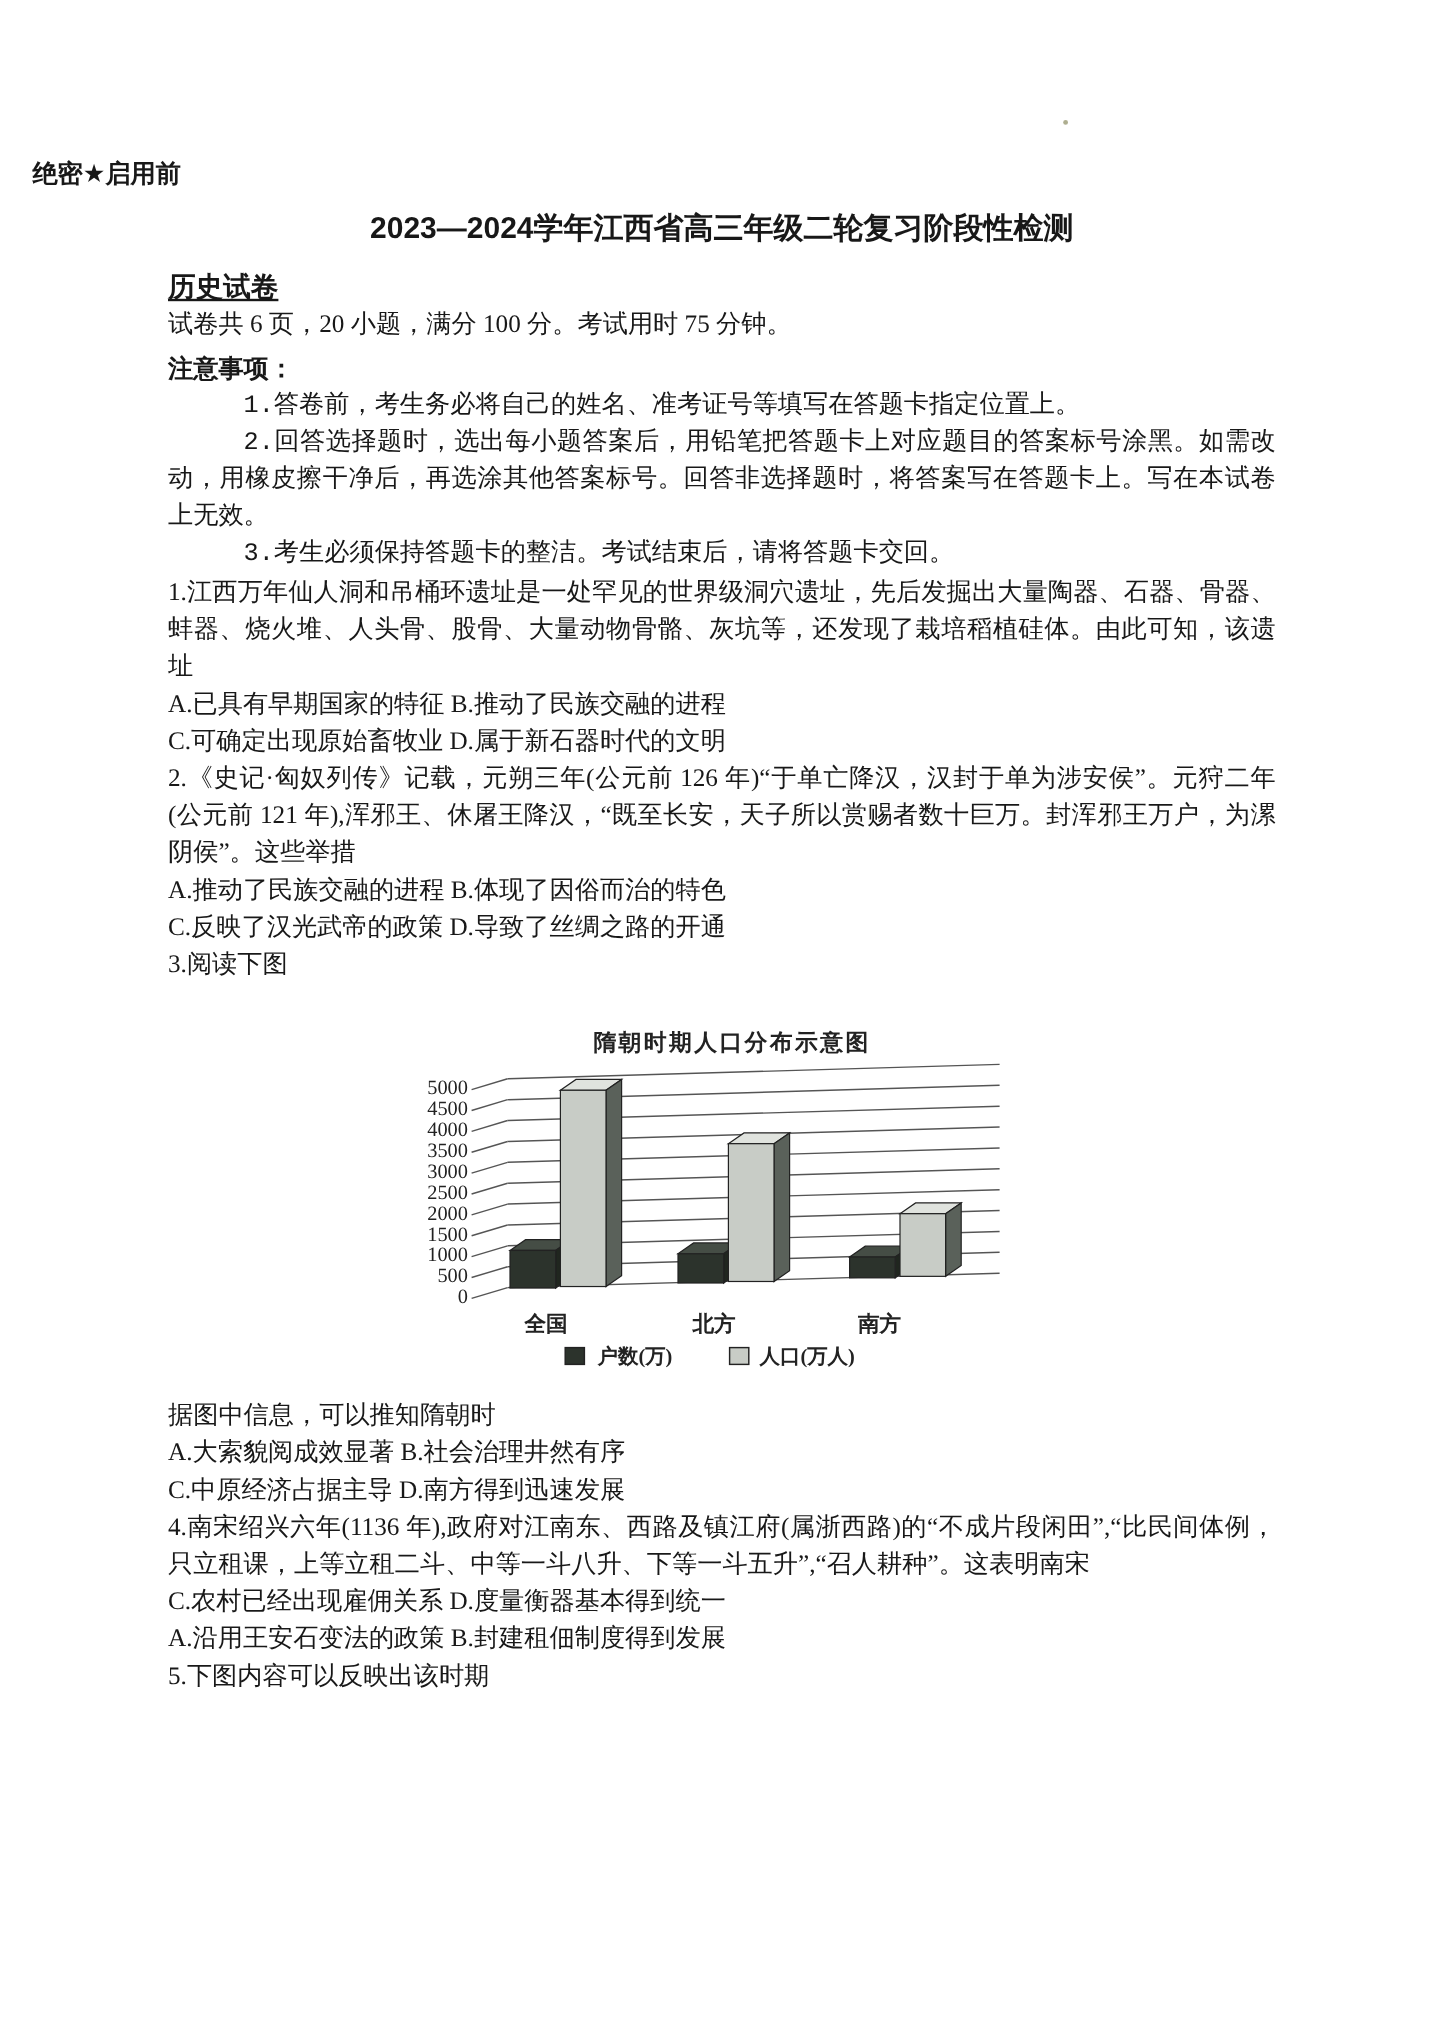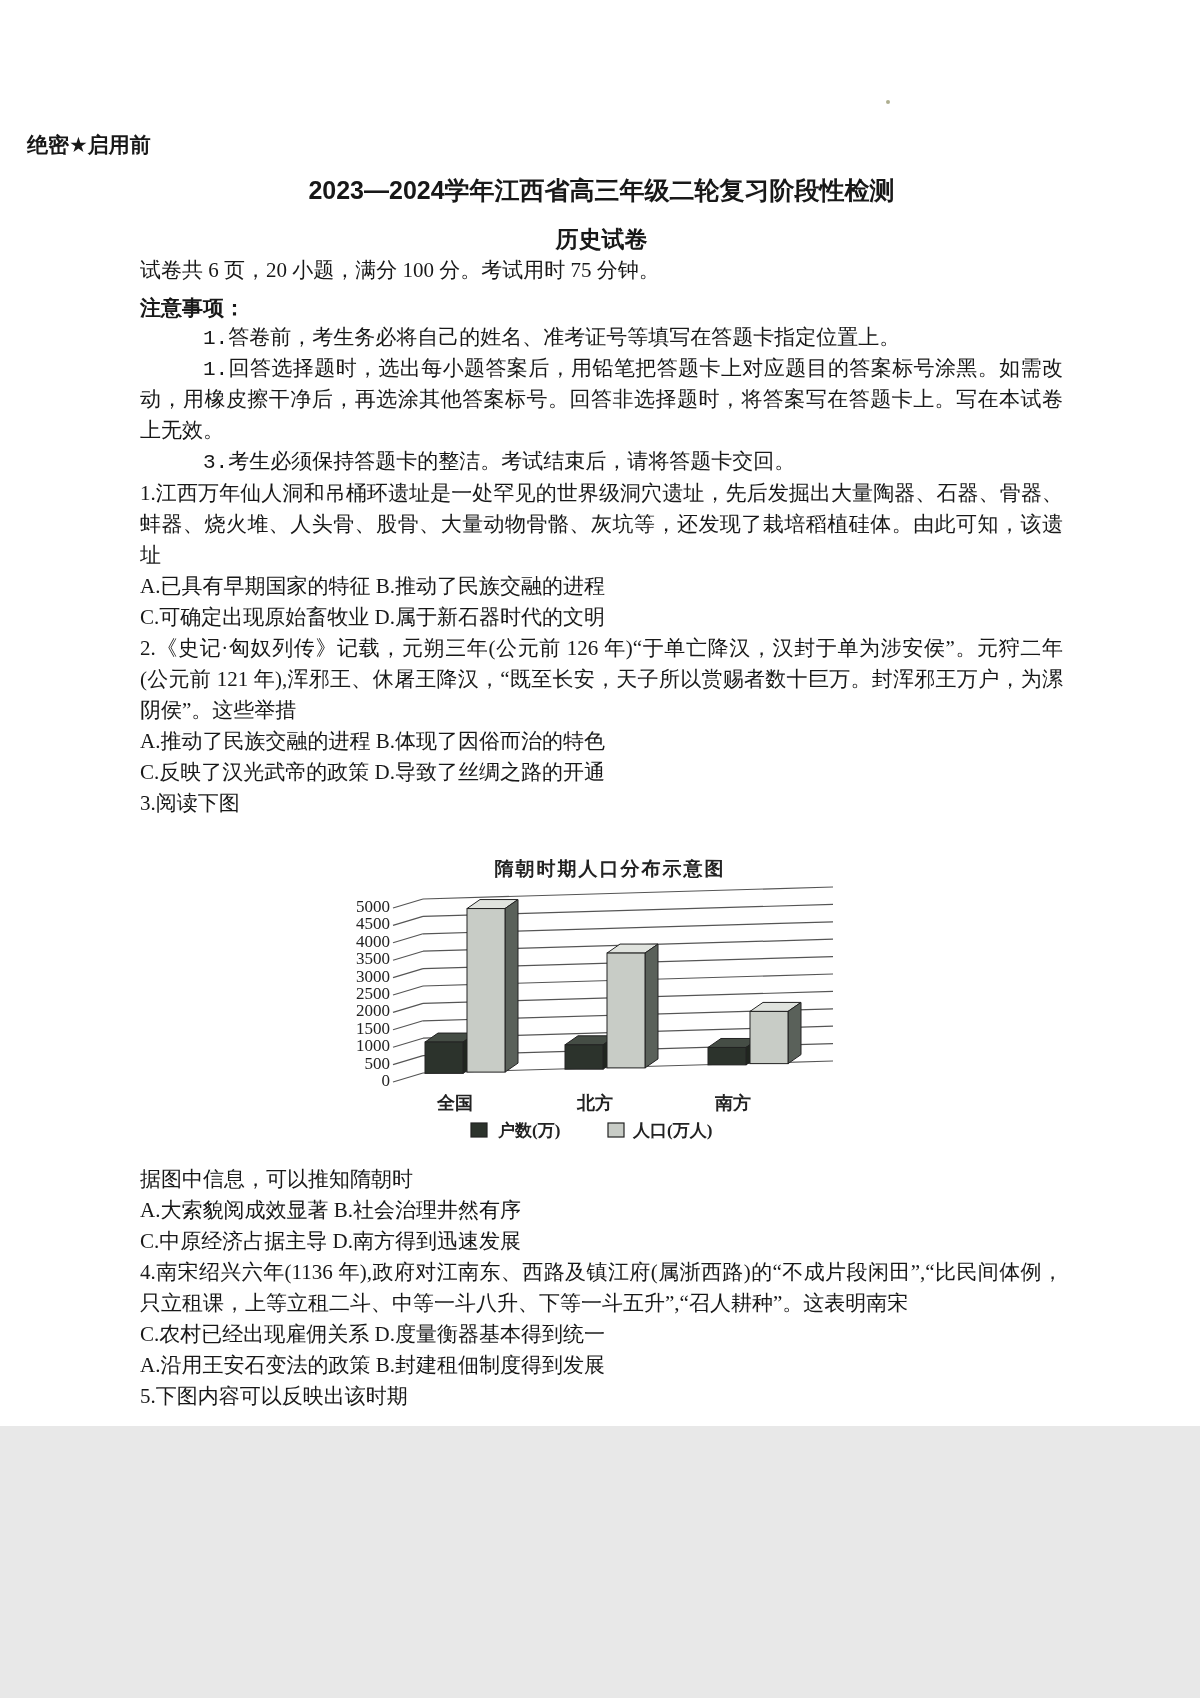--- a/index.html
+++ b/index.html
@@ -1,18 +1,18 @@
 <!DOCTYPE html>
 <html><head>
 <meta charset="utf-8">
 <style>
   html,body{margin:0;padding:0;background:#e8e8e8;}
   .page{
     position:relative;
-    width:1200px;height:1426px;
+    width:1200px;height:1698px;
     background:#ffffff;
     color:#181818;
     overflow:hidden;
     font-family:"Liberation Serif","DejaVu Serif",serif;
   }
   .content{
     margin-left:140px;
     width:923px;
     font-size:21px;
     line-height:31px;
@@ -29,25 +29,26 @@
   .exam-title{
     margin:14px 0 0 0;
     text-align:center;
     font-family:"Liberation Sans","DejaVu Sans",sans-serif;
     font-weight:bold;
     font-size:25px;
     line-height:34px;
   }
   .paper-title{
     margin:16px 0 0 0;
-    text-align:center;
+    text-align:left;
     font-family:"Liberation Sans","DejaVu Sans",sans-serif;
     font-weight:bold;
     font-size:23px;
     line-height:32px;
+    text-decoration:underline;
   }
   .paper-info{
     margin:10px 0 0 0;
     text-align:left;
   }
   .notes-heading{
     margin:6px 0 0 0;
     font-family:"Liberation Sans","DejaVu Sans",sans-serif;
     font-weight:bold;
     font-size:21px;
@@ -89,21 +90,21 @@
 
     <div class="exam-title">2023—2024学年江西省高三年级二轮复习阶段性检测</div>
 
     <div class="paper-title">历史试卷</div>
 
     <p class="paper-info flat">试卷共 6 页，20 小题，满分 100 分。考试用时 75 分钟。</p>
 
     <div class="notes-heading">注意事项：</div>
 
     <p class="note">1.答卷前，考生务必将自己的姓名、准考证号等填写在答题卡指定位置上。</p>
-    <p class="note">1.回答选择题时，选出每小题答案后，用铅笔把答题卡上对应题目的答案标号涂黑。如需改动，用橡皮擦干净后，再选涂其他答案标号。回答非选择题时，将答案写在答题卡上。写在本试卷上无效。</p>
+    <p class="note">2.回答选择题时，选出每小题答案后，用铅笔把答题卡上对应题目的答案标号涂黑。如需改动，用橡皮擦干净后，再选涂其他答案标号。回答非选择题时，将答案写在答题卡上。写在本试卷上无效。</p>
     <p class="note">3.考生必须保持答题卡的整洁。考试结束后，请将答题卡交回。</p>
 
 
     <p class="flat">1.江西万年仙人洞和吊桶环遗址是一处罕见的世界级洞穴遗址，先后发掘出大量陶器、石器、骨器、蚌器、烧火堆、人头骨、股骨、大量动物骨骼、灰坑等，还发现了栽培稻植硅体。由此可知，该遗址</p>
     <p class="flat">A.已具有早期国家的特征 B.推动了民族交融的进程</p>
     <p class="flat">C.可确定出现原始畜牧业 D.属于新石器时代的文明</p>
 
     <p class="flat">2.《史记·匈奴列传》记载，元朔三年(公元前 126 年)“于单亡降汉，汉封于单为涉安侯”。元狩二年(公元前 121 年),浑邪王、休屠王降汉，“既至长安，天子所以赏赐者数十巨万。封浑邪王万户，为漯阴侯”。这些举措</p>
     <p class="flat">A.推动了民族交融的进程 B.体现了因俗而治的特色</p>
     <p class="flat">C.反映了汉光武帝的政策 D.导致了丝绸之路的开通</p>

